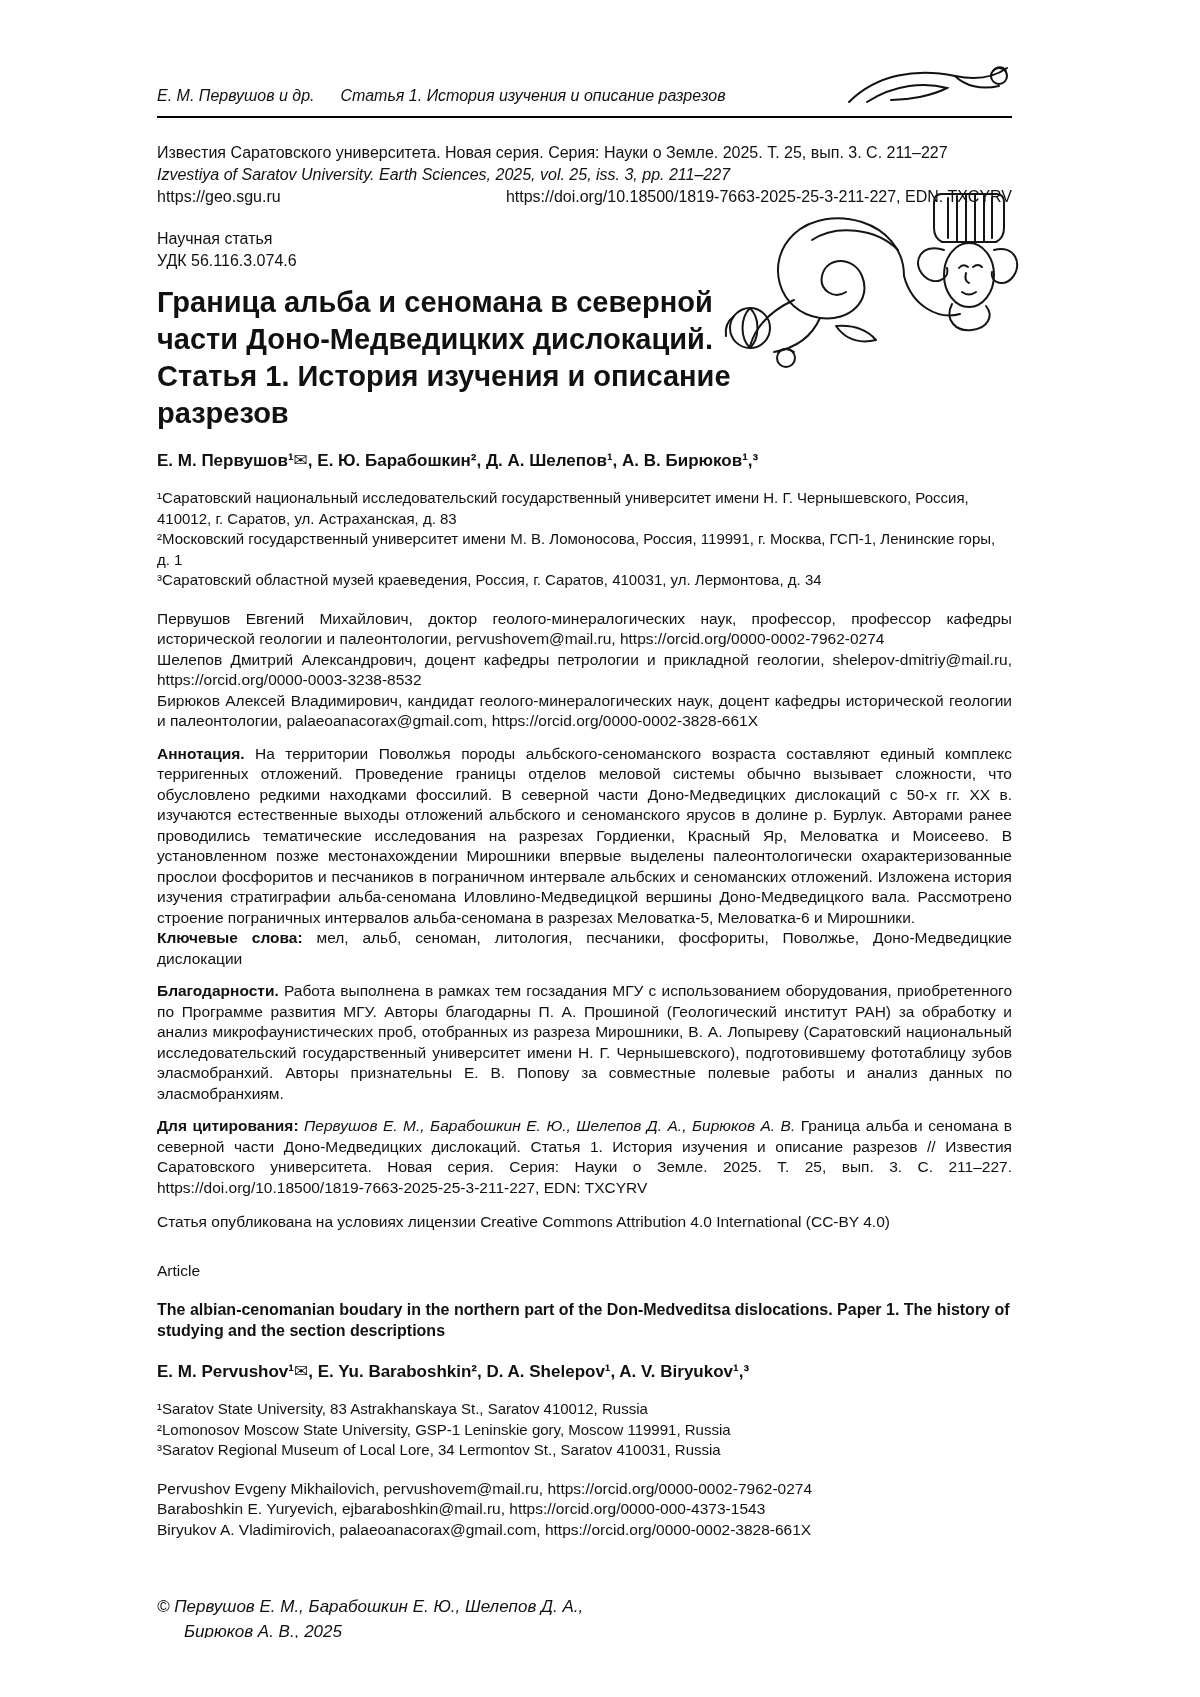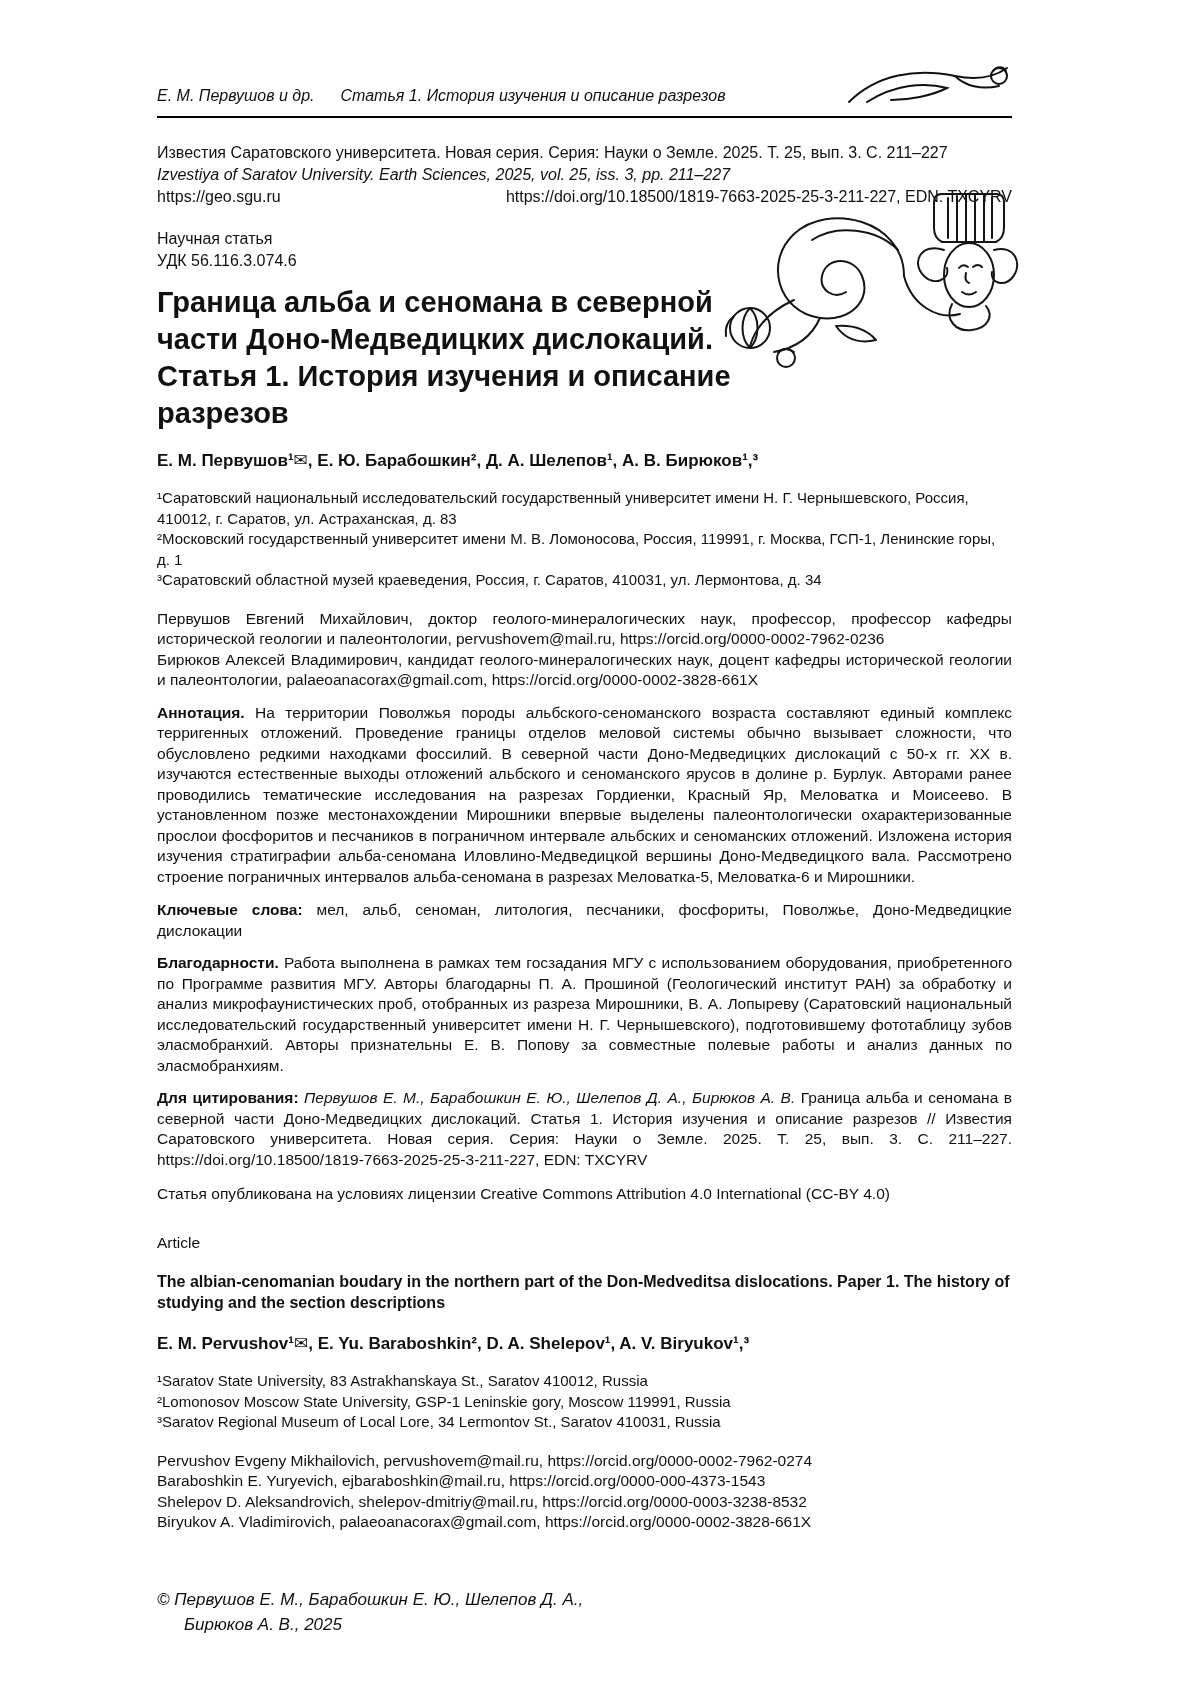--- a/index.html
+++ b/index.html
@@ -25,21 +25,21 @@
   h1.title{margin:12px 0 0 0;font-size:29px;line-height:37px;font-weight:bold;max-width:600px;}
 
   .authors{margin:18px 0 0 0;font-weight:bold;font-size:17px;line-height:22px;}
   .affils{margin-top:16px;font-size:15px;line-height:20.5px;}
   .affils p{margin:0;}
   .bios{margin-top:18px;font-size:15.5px;line-height:20.5px;text-align:justify;}
   .bios p{margin:0;}
 
   .para{margin:12px 0 0 0;font-size:15.5px;line-height:20.5px;text-align:justify;}
   .para b{font-weight:bold;}
-  .kw{margin-top:13px;}
+  .kw{margin-top:0;}
   .it{font-style:italic;}
   .license{margin-top:14px;}
   .article-en-label{margin-top:28px;}
   .title-en{margin:18px 0 0 0;font-weight:bold;font-size:16px;line-height:21px;text-align:left;}
   .authors-en{margin-top:20px;}
 
   .copyright{margin-top:54px;font-style:italic;font-size:17px;line-height:25px;}
   .copyright p{margin:0;}
   .copyright .l2{margin-left:27px;}
 </style>
@@ -112,21 +112,22 @@
 
     <p class="authors">Е. М. Первушов¹✉, Е. Ю. Барабошкин², Д. А. Шелепов¹, А. В. Бирюков¹,³</p>
 
     <div class="affils">
       <p>¹Саратовский национальный исследовательский государственный университет имени Н. Г. Чернышевского, Россия, 410012, г. Саратов, ул. Астраханская, д. 83</p>
       <p>²Московский государственный университет имени М. В. Ломоносова, Россия, 119991, г. Москва, ГСП-1, Ленинские горы, д. 1</p>
       <p>³Саратовский областной музей краеведения, Россия, г. Саратов, 410031, ул. Лермонтова, д. 34</p>
     </div>
 
     <div class="bios">
-      <p>Первушов Евгений Михайлович, доктор геолого-минералогических наук, профессор, профессор кафедры исторической геологии и палеонтологии, pervushovem@mail.ru, https://orcid.org/0000-0002-7962-0236</p>
+      <p>Первушов Евгений Михайлович, доктор геолого-минералогических наук, профессор, профессор кафедры исторической геологии и палеонтологии, pervushovem@mail.ru, https://orcid.org/0000-0002-7962-0274</p>
+      <p>Шелепов Дмитрий Александрович, доцент кафедры петрологии и прикладной геологии, shelepov-dmitriy@mail.ru, https://orcid.org/0000-0003-3238-8532</p>
       <p>Бирюков Алексей Владимирович, кандидат геолого-минералогических наук, доцент кафедры исторической геологии и палеонтологии, palaeoanacorax@gmail.com, https://orcid.org/0000-0002-3828-661X</p>
     </div>
 
     <p class="para">
       <b>Аннотация.</b>
       <span>На территории Поволжья породы альбского-сеноманского возраста составляют единый комплекс терригенных отложений. Проведение границы отделов меловой системы обычно вызывает сложности, что обусловлено редкими находками фоссилий. В северной части Доно-Медведицких дислокаций с 50-х гг. XX в. изучаются естественные выходы отложений альбского и сеноманского ярусов в долине р. Бурлук. Авторами ранее проводились тематические исследования на разрезах Гордиенки, Красный Яр, Меловатка и Моисеево. В установленном позже местонахождении Мирошники впервые выделены палеонтологически охарактеризованные прослои фосфоритов и песчаников в пограничном интервале альбских и сеноманских отложений. Изложена история изучения стратиграфии альба-сеномана Иловлино-Медведицкой вершины Доно-Медведицкого вала. Рассмотрено строение пограничных интервалов альба-сеномана в разрезах Меловатка-5, Меловатка-6 и Мирошники.</span>
     </p>
 
     <p class="para kw">
       <b>Ключевые слова:</b>
@@ -154,21 +155,20 @@
 
     <div class="affils">
       <p>¹Saratov State University, 83 Astrakhanskaya St., Saratov 410012, Russia</p>
       <p>²Lomonosov Moscow State University, GSP-1 Leninskie gory, Moscow 119991, Russia</p>
       <p>³Saratov Regional Museum of Local Lore, 34 Lermontov St., Saratov 410031, Russia</p>
     </div>
 
     <div class="bios">
       <p>Pervushov Evgeny Mikhailovich, pervushovem@mail.ru, https://orcid.org/0000-0002-7962-0274</p>
       <p>Baraboshkin E. Yuryevich, ejbaraboshkin@mail.ru, https://orcid.org/0000-000-4373-1543</p>
-      <p>Shelepov D. Aleksandrovich, shelepov-dmitriy@mail.ru, https://orcid.org/0000-0003-3238-8532</p>
       <p>Biryukov A. Vladimirovich, palaeoanacorax@gmail.com, https://orcid.org/0000-0002-3828-661X</p>
     </div>
 
     <div class="copyright">
       <p>©  Первушов Е. М., Барабошкин Е. Ю., Шелепов Д. А.,</p>
       <p class="l2">Бирюков А. В., 2025</p>
     </div>
 
   </div>
 </div>

